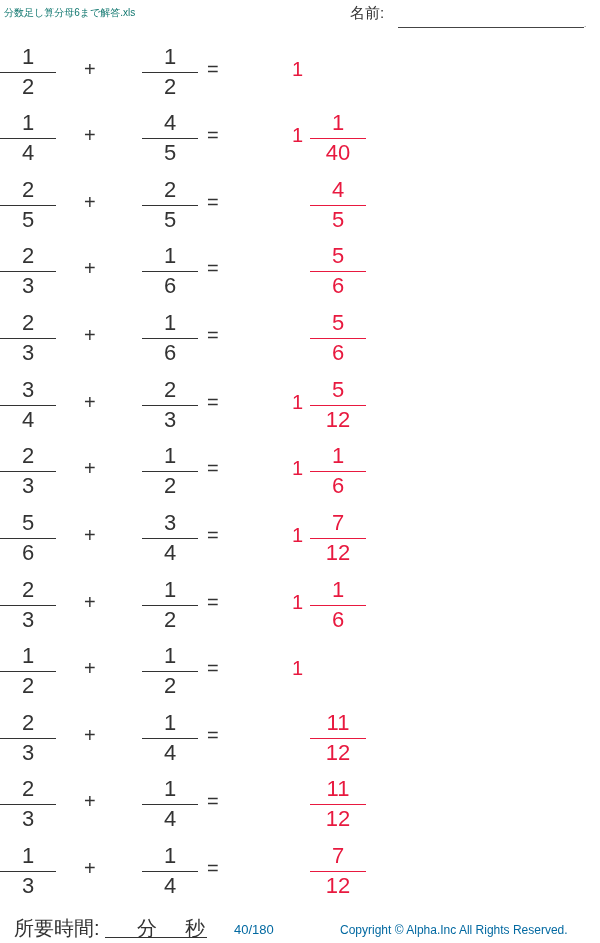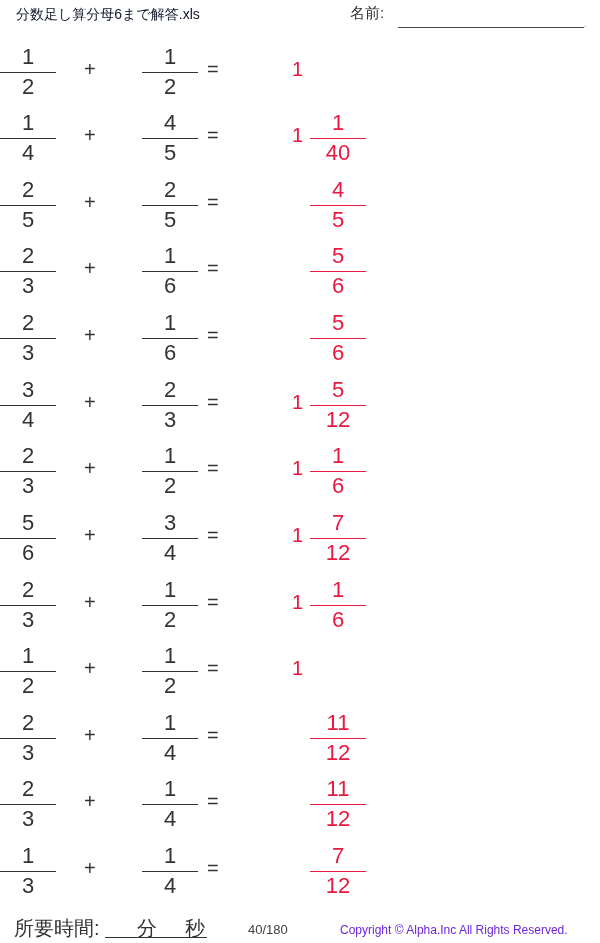--- a/index.html
+++ b/index.html
@@ -1,18 +1,18 @@
 <!DOCTYPE html>
 <html><head>
 <meta charset="utf-8">
 <style>
   html, body { margin:0; padding:0; background:#ffffff; }
   body { width:600px; height:943px; position:relative; overflow:hidden;
          font-family:"Liberation Sans","DejaVu Sans",sans-serif; color:#333; }
-  .title { position:absolute; left:16px; top:6px; font-size:14px; color:#0f172a; }
+  .title { position:absolute; left:4px; top:6px; font-size:10px; color:#0f766e; }
   .name-label { position:absolute; left:350px; top:4px; font-size:15px; color:#333; }
   .name-line { position:absolute; left:398px; top:27px; width:186px; border-bottom:1px solid #444; }
   .name-dot { position:absolute; left:584px; top:20px; font-size:8px; color:#444; }
 
   .row { position:absolute; left:0; width:600px; height:66px; }
   .frac { position:absolute; width:56px; text-align:center; }
   .frac .num, .frac .den { display:block; font-size:22px; line-height:22px; height:22px; }
   .frac .bar { display:block; height:0; border-top:1.5px solid #333; margin:4px 0 3px 0; }
   .frac.left { left:0; top:0; }
   .frac.right { left:142px; top:0; }
@@ -22,22 +22,22 @@
   .ans-whole { position:absolute; left:292px; top:12px; font-size:20px; color:#e8193f; }
   .ans-frac { position:absolute; left:310px; top:0; width:56px; text-align:center; color:#e8193f; }
   .ans-frac .num, .ans-frac .den { display:block; font-size:22px; line-height:22px; height:22px; }
   .ans-frac .bar { display:block; height:0; border-top:1.5px solid #e8193f; margin:4px 0 3px 0; }
 
   .footer { position:absolute; top:915px; left:0; width:600px; height:28px; }
   .time-label { position:absolute; left:14px; top:0; font-size:20px; color:#333; }
   .time-line { position:absolute; left:105px; top:22px; width:102px; border-bottom:1px solid #333; }
   .min { position:absolute; left:137px; top:0; font-size:20px; color:#333; }
   .sec { position:absolute; left:185px; top:0; font-size:20px; color:#333; }
-  .page { position:absolute; left:248px; top:7px; font-size:13px; color:#404040; }
-  .copy { position:absolute; left:340px; top:8px; font-size:12px; color:#6d28d9; }
+  .page { position:absolute; left:234px; top:7px; font-size:13px; color:#0369a1; }
+  .copy { position:absolute; left:340px; top:8px; font-size:12px; color:#0369a1; }
 </style>
 </head>
 <body>
 
 <div class="title">分数足し算分母6まで解答.xls</div>
 <div class="name-label">名前:</div>
 <div class="name-line"></div>
 <div class="name-dot">.</div>
 
 <div id="rows">

